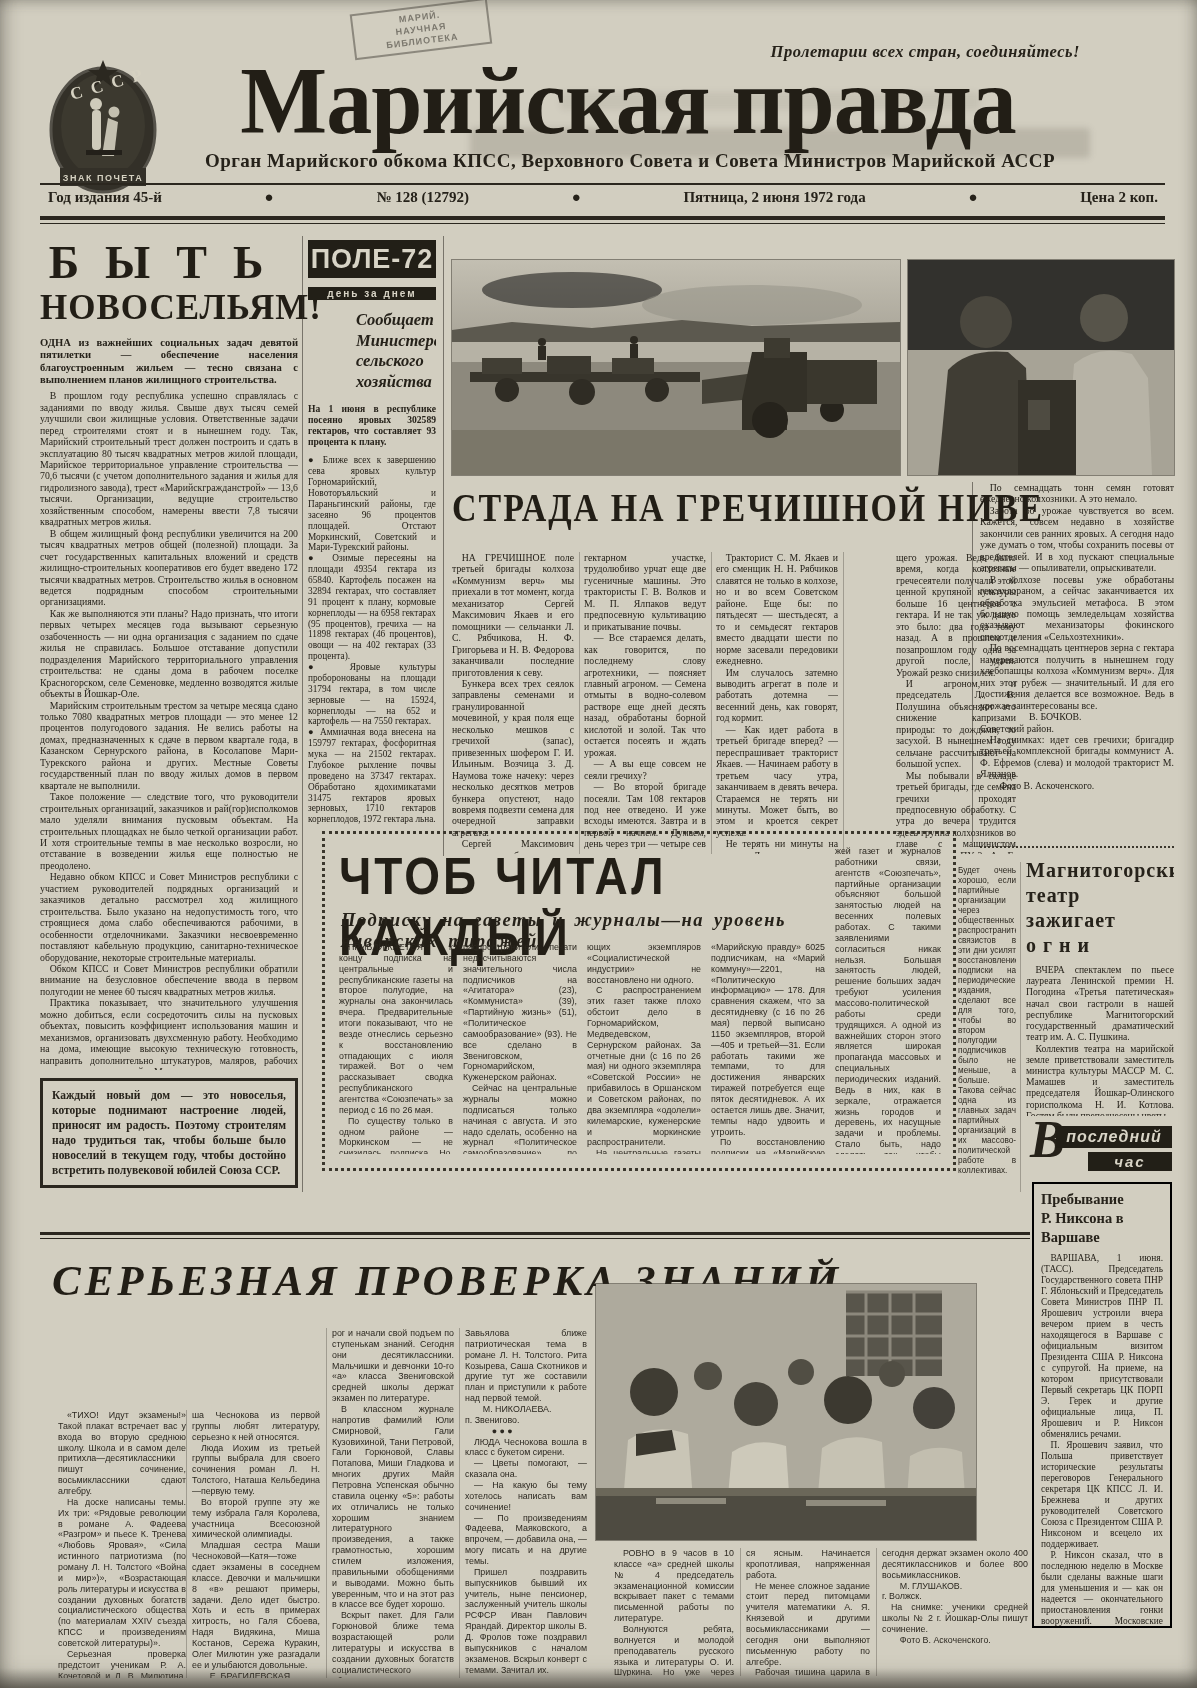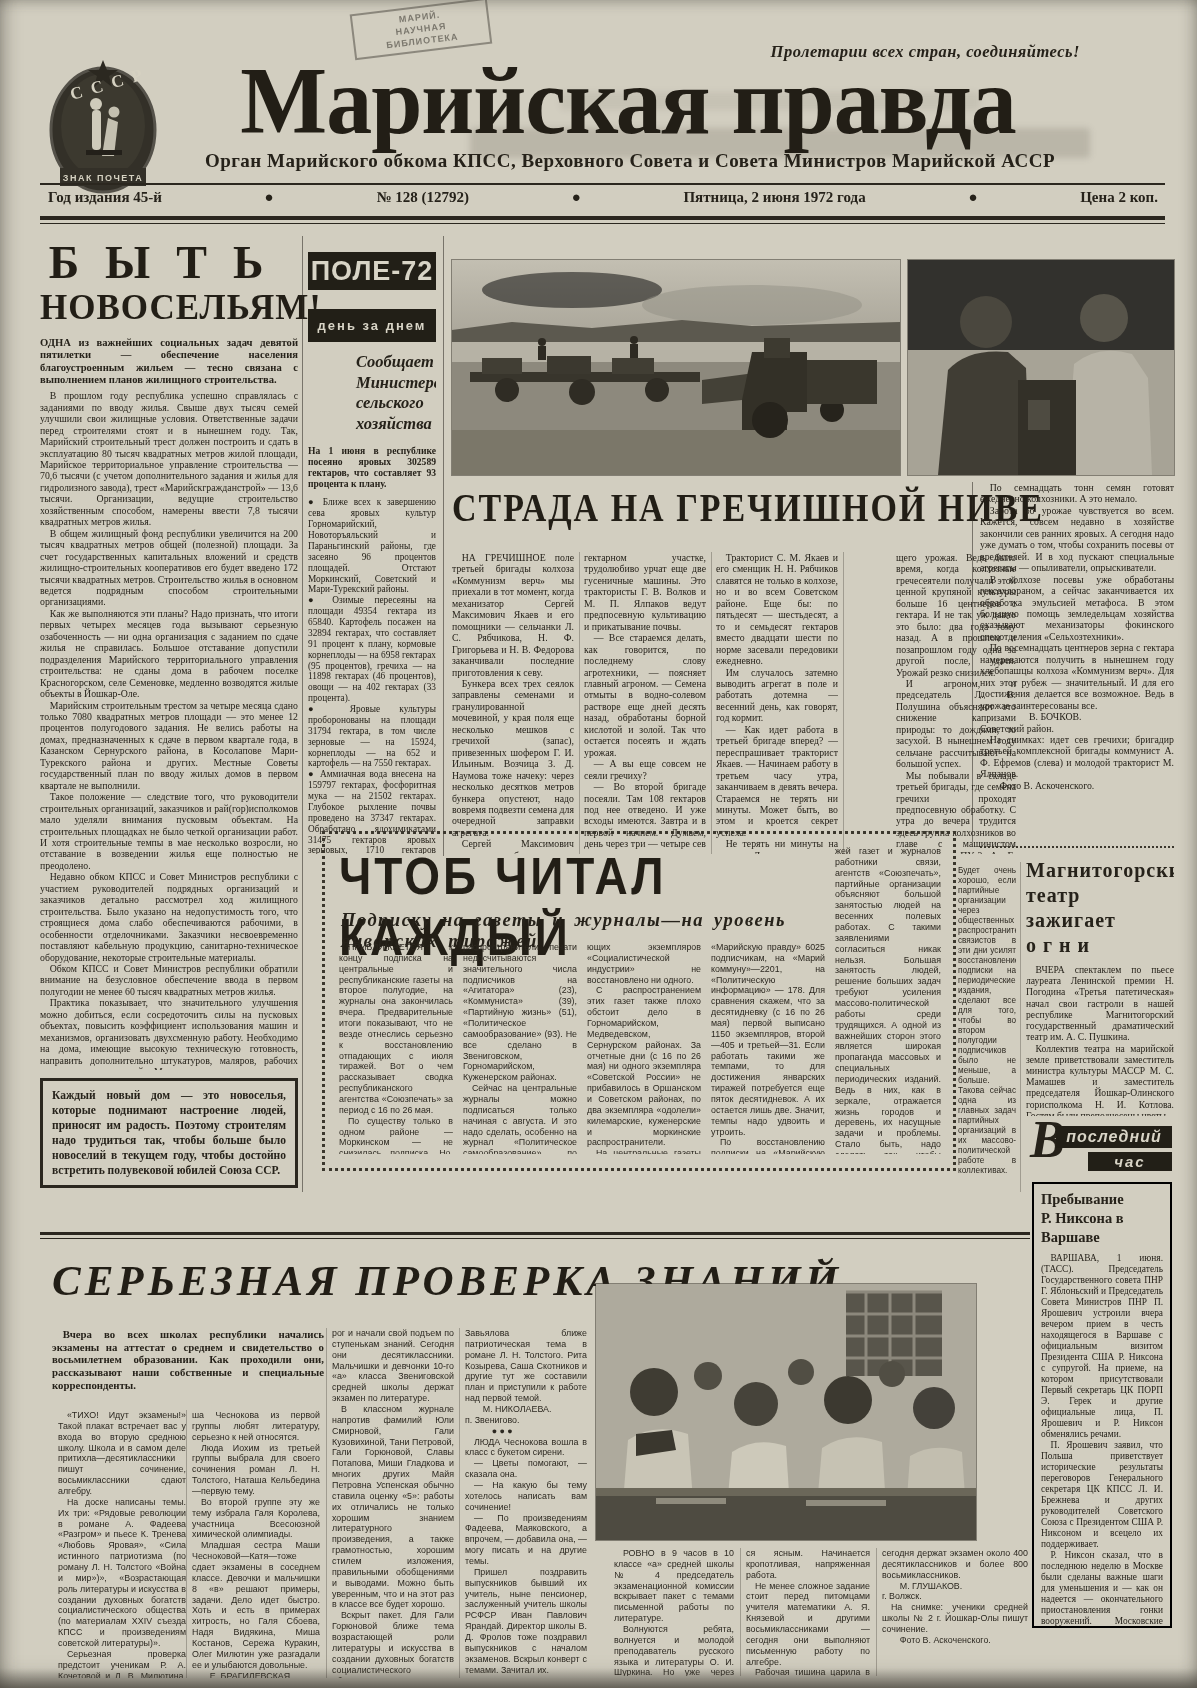--- a/index.html
+++ b/index.html
@@ -116,22 +116,22 @@
  Обком КПСС и Совет Министров республики обратили внимание на безусловное обеспечение ввода в первом полугодии не менее 60 тысяч квадратных метров жилья.
  Практика показывает, что значительного улучшения можно добиться, если сосредоточить силы на пусковых объектах, повысить коэффициент использования машин и механизмов, организовать двухсменную работу. Необходимо на дома, имеющие высокую техническую готовность, направить дополнительно штукатуров, маляров, рабочих других специальностей. Многое зависит от заказчиков, которые обязаны своевременно комплектовать пусковые объекты.
  Особенно важно по каждому жилому дому выявить, что мешает сдать его в срок и разработать меры, которые позволят устранить отставание. Не должны стоять в стороне от этого проектировщики, архитектурно-строительный контроль. Надо усилить авторский надзор и контроль за качеством возводимых зданий, оперативно и по-деловому принимать меры к устранению выявленных недостатков.
  Высокое качество строительства имеет большое значение для наращивания темпов возведения жилья, способствует своевременной сдаче объектов в строй. Поэтому нельзя допустить повторения той ошибки, с которой строители столкнулись в январе — феврале текущего года, когда значительное время пришлось затратить на устранение недоделок, допущенных в четвертом квартале прошлого года.</div>
     <div class="novosel-box" style="margin-top:8px;">Каждый новый дом — это новоселья, которые поднимают настроение людей, приносят им радость. Поэтому строителям надо трудиться так, чтобы больше было новоселий в текущем году, чтобы достойно встретить полувековой юбилей Союза ССР.</div>
   </div>
 
   <div class="abs vrule" style="left:302px;top:236px;height:956px;"></div>
 
   <div class="abs clip" style="left:308px;top:240px;width:128px;height:614px;">
-    <div class="pole-logo" style="font-size:27px;letter-spacing:1px;padding:4px 0 3px;margin-top:12px;">ПОЛЕ-72</div>
-    <div class="pole-logo" style="font-size:13px;margin-top:19px;padding:9px 0;letter-spacing:2px;">день за днем</div>
+    <div class="pole-logo" style="font-size:27px;letter-spacing:1px;padding:4px 0 3px;">ПОЛЕ-72</div>
+    <div class="pole-logo" style="font-size:10px;margin-top:9px;padding:1px 0;letter-spacing:2px;">день за днем</div>
     <div class="pole-heading" style="margin-top:10px;margin-left:48px;">Сообщает
 Министерство
 сельского
 хозяйства</div>
     <div class="bodytext boldlead" style="margin-top:10px;font-size:9.6px;">На 1 июня в республике посеяно яровых 302589 гектаров, что составляет 93 процента к плану.</div>
     <div class="bodytext" style="margin-top:8px;font-size:9.3px;">● Ближе всех к завершению сева яровых культур Горномарийский, Новоторъяльский и Параньгинский районы, где засеяно 96 процентов площадей. Отстают Моркинский, Советский и Мари-Турекский районы.
 ● Озимые пересеяны на площади 49354 гектара из 65840. Картофель посажен на 32894 гектарах, что составляет 91 процент к плану, кормовые корнеплоды — на 6958 гектарах (95 процентов), гречиха — на 11898 гектарах (46 процентов), овощи — на 402 гектарах (33 процента).
 ● Яровые культуры проборонованы на площади 31794 гектара, в том числе зерновые — на 15924, корнеплоды — на 652 и картофель — на 7550 гектарах.
 ● Аммиачная вода внесена на 159797 гектарах, фосфоритная мука — на 21502 гектарах. Глубокое рыхление почвы проведено на 37347 гектарах. Обработано ядохимикатами 31475 гектаров яровых зерновых, 1710 гектаров корнеплодов, 1972 гектара льна.</div>
   </div>
@@ -273,21 +273,20 @@
  П. Ярошевич заявил, что Польша приветствует исторические результаты переговоров Генерального секретаря ЦК КПСС Л. И. Брежнева и других руководителей Советского Союза с Президентом США Р. Никсоном и всецело их поддерживает.
  Р. Никсон сказал, что в последнюю неделю в Москве были сделаны важные шаги для уменьшения и — как он надеется — окончательного приостановления гонки вооружений. Московские соглашения, заявил он, имеют существенное значение и приближают момент обеспечения мира и безопасности Европы и Польши.
  Председатель Государственного совета ПНР Г. Яблоньский принял сегодня в Бельведерском дворце Президента США Р. Никсона.</div>
   </div>
 
   <div class="abs hrule" style="left:40px;top:1232px;width:990px;height:3px;"></div>
   <div class="abs hrule" style="left:40px;top:1238px;width:990px;height:1px;"></div>
 
   <div class="abs h-serious" style="left:52px;top:1256px;width:620px;">СЕРЬЕЗНАЯ ПРОВЕРКА ЗНАНИЙ</div>
 
-  <div class="abs bodytext boldlead clip" style="left:52px;top:1328px;width:272px;height:76px;font-size:10.8px;"> Вчера во всех школах республики начались экзамены на аттестат о среднем и свидетельство о восьмилетнем образовании. Как проходили они, рассказывают наши собственные и специальные корреспонденты.</div>
 
   <div class="abs sansbody clip" style="left:58px;top:1410px;width:128px;height:268px;"> «ТИХО! Идут экзамены!» Такой плакат встречает вас у входа во вторую среднюю школу. Школа и в самом деле притихла—десятиклассники пишут сочинение, восьмиклассники сдают алгебру.
  На доске написаны темы. Их три: «Рядовые революции в романе А. Фадеева «Разгром» и пьесе К. Тренева «Любовь Яровая», «Сила истинного патриотизма (по роману Л. Н. Толстого «Война и мир»)», «Возрастающая роль литературы и искусства в создании духовных богатств социалистического общества (по материалам XXIV съезда КПСС и произведениям советской литературы)».
  Серьезная проверка предстоит ученикам Р. А. Кочетовой и Д. В. Милютина, учителей литературы, но они спокойны за своих питомцев.
  На партах появились томики «Войны и мира», пьеса Тренева, роман Фадеева... Люда Кузнецова, Таня Плотникова, Ма-</div>
   <div class="abs vrule-light" style="left:186px;top:1410px;height:268px;"></div>
   <div class="abs sansbody clip" style="left:192px;top:1410px;width:128px;height:268px;">ша Чеснокова из первой группы любят литературу, серьезно к ней относятся.
  Люда Иохим из третьей группы выбрала для своего сочинения роман Л. Н. Толстого, Наташа Кельбедина—первую тему.
  Во второй группе эту же тему избрала Галя Королева, участница Всесоюзной химической олимпиады.
  Младшая сестра Маши Чесноковой—Катя—тоже сдает экзамены в соседнем классе. Девочки и мальчишки 8 «в» решают примеры, задачи. Дело идет быстро. Хоть и есть в примерах хитрость, но Галя Сбоева, Надя Видякина, Миша Костанов, Сережа Куракин, Олег Милютин уже разгадали ее и улыбаются довольные.

